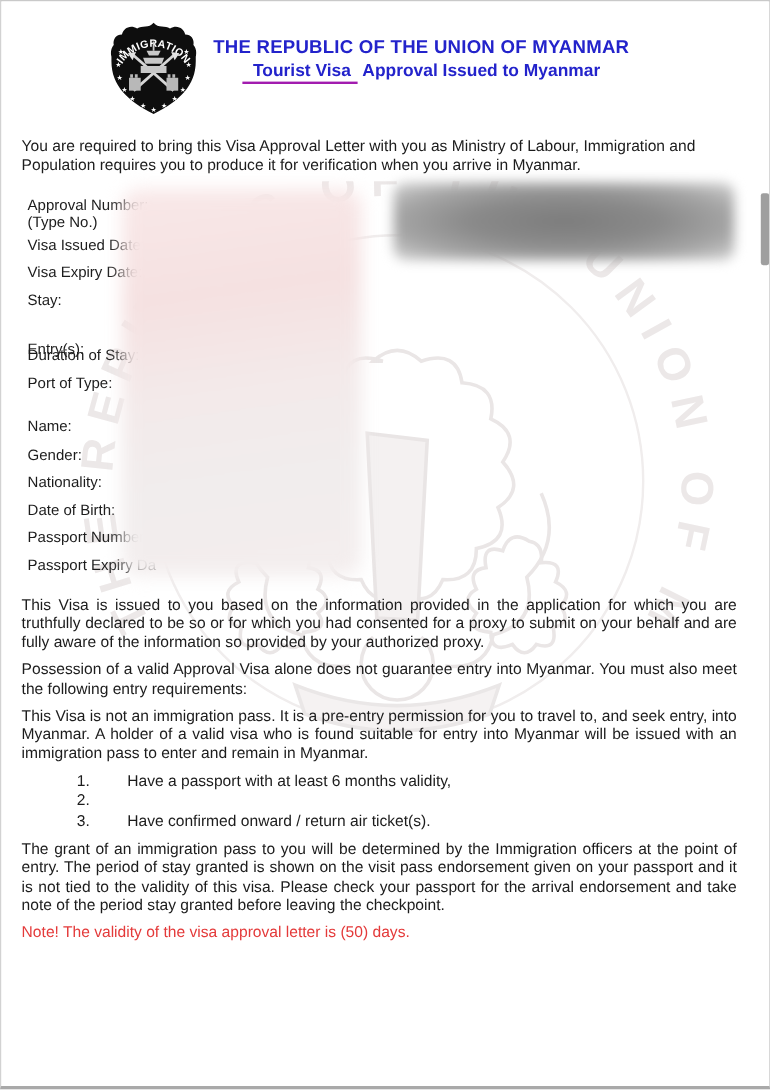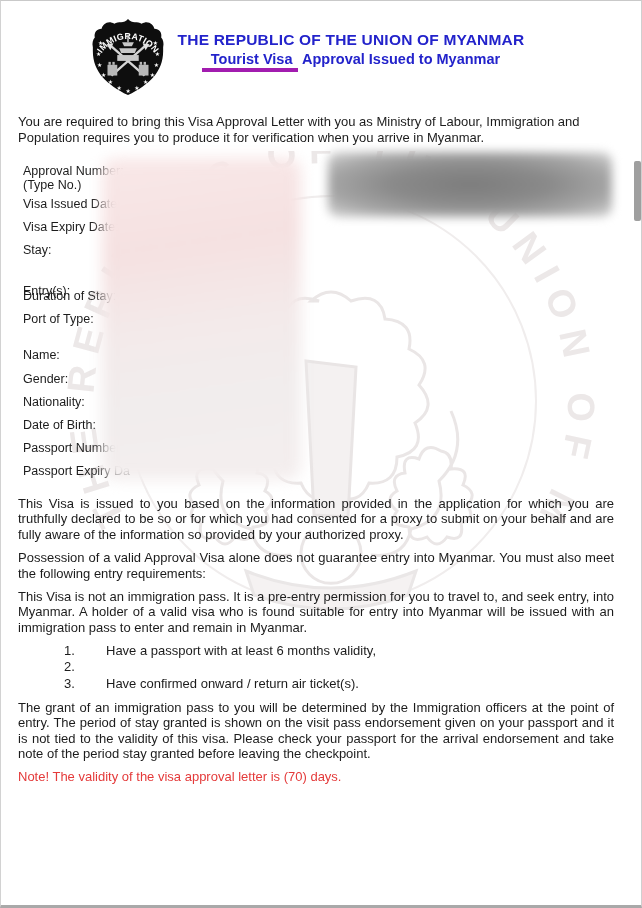--- a/index.html
+++ b/index.html
@@ -13,21 +13,21 @@
   
   .watermark{position:absolute; left:60px; top:150px; width:540px; height:510px; z-index:0;}
   .wm-ring-text{fill:#ece8e8; font-family:"Liberation Sans",sans-serif; font-size:38px; font-weight:bold; letter-spacing:11px;}
   
   .badge{position:absolute; left:86px; top:15px; width:82px; height:82px; z-index:2;}
   .header-text{position:absolute; left:150px; top:29px; width:400px; text-align:center; z-index:2;
     color:#2323cb; font-weight:bold;}
   .header-text .l1{font-size:15.5px; line-height:19px; letter-spacing:0.2px;}
   .header-text .l2{font-size:15px; line-height:19px;}
   .header-text .l3{font-size:14.5px; line-height:20px;}
-  .underlined{border-bottom:4px solid #a21caf; padding:0 6px 1px 9px;}
+  .underlined{border-bottom:2px solid #a21caf; padding:0 6px 1px 9px;}
   
   .intro{position:absolute; left:17px; top:113px; width:606px; font-size:13px; line-height:15.5px; z-index:1;}
   .field-row{position:absolute; left:22px; font-size:12.5px; line-height:14px; z-index:1; white-space:nowrap;}
   .body-block{position:absolute; left:17px; top:495px; width:608px; font-size:13px; line-height:15.4px; z-index:1;}
   .body-block p{margin:0 12px 8px 0; text-align:justify;}
   .req-list{margin:2px 0 8px 0;}
   .req-item{display:flex; line-height:16.2px;}
   .req-num{width:42px; margin-left:46px; flex:none;}
   .note{color:#e43a3a; margin-top:11px; text-align:left;}
   
@@ -149,16 +149,16 @@
       </div>
       <div class="req-item">
         <span class="req-num">2.</span>
       </div>
       <div class="req-item">
         <span class="req-num">3.</span>
         <span>Have confirmed onward / return air ticket(s).</span>
       </div>
     </div>
     <p>The grant of an immigration pass to you will be determined by the Immigration officers at the point of entry. The period of stay granted is shown on the visit pass endorsement given on your passport and it is not tied to the validity of this visa. Please check your passport for the arrival endorsement and take note of the period stay granted before leaving the checkpoint.</p>
-    <p class="note">Note! The validity of the visa approval letter is (70) days.</p>
+    <p class="note">Note! The validity of the visa approval letter is (50) days.</p>
   </div>
 
 </div>
 
 </body></html>

